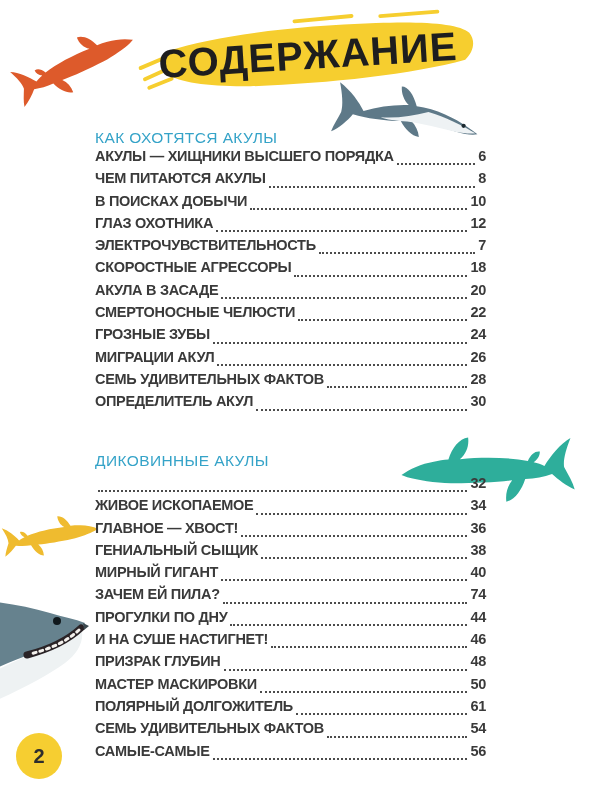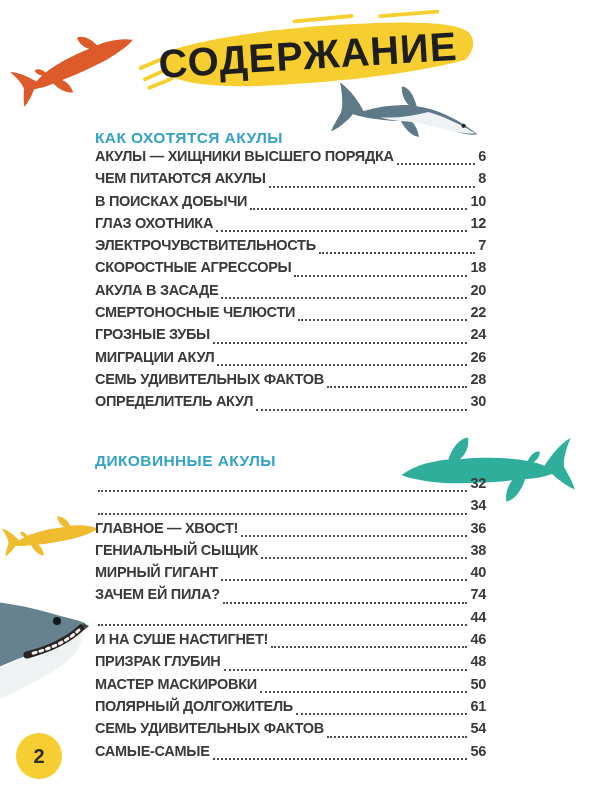--- a/index.html
+++ b/index.html
@@ -14,21 +14,21 @@
     transform:rotate(-3.5deg); z-index:2;}
   .title-wrap svg{position:absolute; left:0; top:0;}
   .title-text{
     position:absolute; left:0; top:0; width:100%; height:100%;
     display:flex; align-items:center; justify-content:center;
     font-size:40px; font-weight:bold; color:#1e1e1e; letter-spacing:1px;
   }
   
   .sec-heading{
     position:absolute; left:95px; z-index:2;
-    font-size:15.5px; font-weight:bold; color:#35a3c8; letter-spacing:.4px;
+    font-size:15.5px; font-weight:normal; color:#35a3c8; letter-spacing:.4px;
   }
   .h1{top:129px;} .h2{top:452px;}
   
   .toc{position:absolute; left:95px; width:391px; z-index:2;}
   .toc1{top:148px;} .toc2{top:475px;}
   .row{display:flex; align-items:baseline; height:22.3px;
     font-size:14.5px; font-weight:bold; color:#3a3a3a; letter-spacing:-0.3px;}
   .lbl{white-space:nowrap;}
   .dots{flex:1; margin:0 3px; border-bottom:2px dotted #4c4c4c;
     align-self:flex-end; margin-bottom:5px; min-width:12px;}
@@ -164,20 +164,21 @@
       C90,77 87,68 81,61 C101,63 131,63 156,62 C176,61 196,57 209,53 Z"></path>
   </svg>
 
   <div class="sec-heading h2">ДИКОВИННЫЕ АКУЛЫ</div>
   <div class="toc toc2">
     <div class="row">
         <span class="dots"></span>
         <span class="num">32</span>
       </div>
     <div class="row">
+        <span class="lbl">ЖИВОЕ ИСКОПАЕМОЕ</span>
         <span class="dots"></span>
         <span class="num">34</span>
       </div>
     <div class="row">
         <span class="lbl">ГЛАВНОЕ — ХВОСТ!</span>
         <span class="dots"></span>
         <span class="num">36</span>
       </div>
     <div class="row">
         <span class="lbl">ГЕНИАЛЬНЫЙ СЫЩИК</span>
@@ -188,20 +189,21 @@
         <span class="lbl">МИРНЫЙ ГИГАНТ</span>
         <span class="dots"></span>
         <span class="num">40</span>
       </div>
     <div class="row">
         <span class="lbl">ЗАЧЕМ ЕЙ ПИЛА?</span>
         <span class="dots"></span>
         <span class="num">74</span>
       </div>
     <div class="row">
+        <span class="lbl">ПРОГУЛКИ ПО ДНУ</span>
         <span class="dots"></span>
         <span class="num">44</span>
       </div>
     <div class="row">
         <span class="lbl">И НА СУШЕ НАСТИГНЕТ!</span>
         <span class="dots"></span>
         <span class="num">46</span>
       </div>
     <div class="row">
         <span class="lbl">ПРИЗРАК ГЛУБИН</span>

